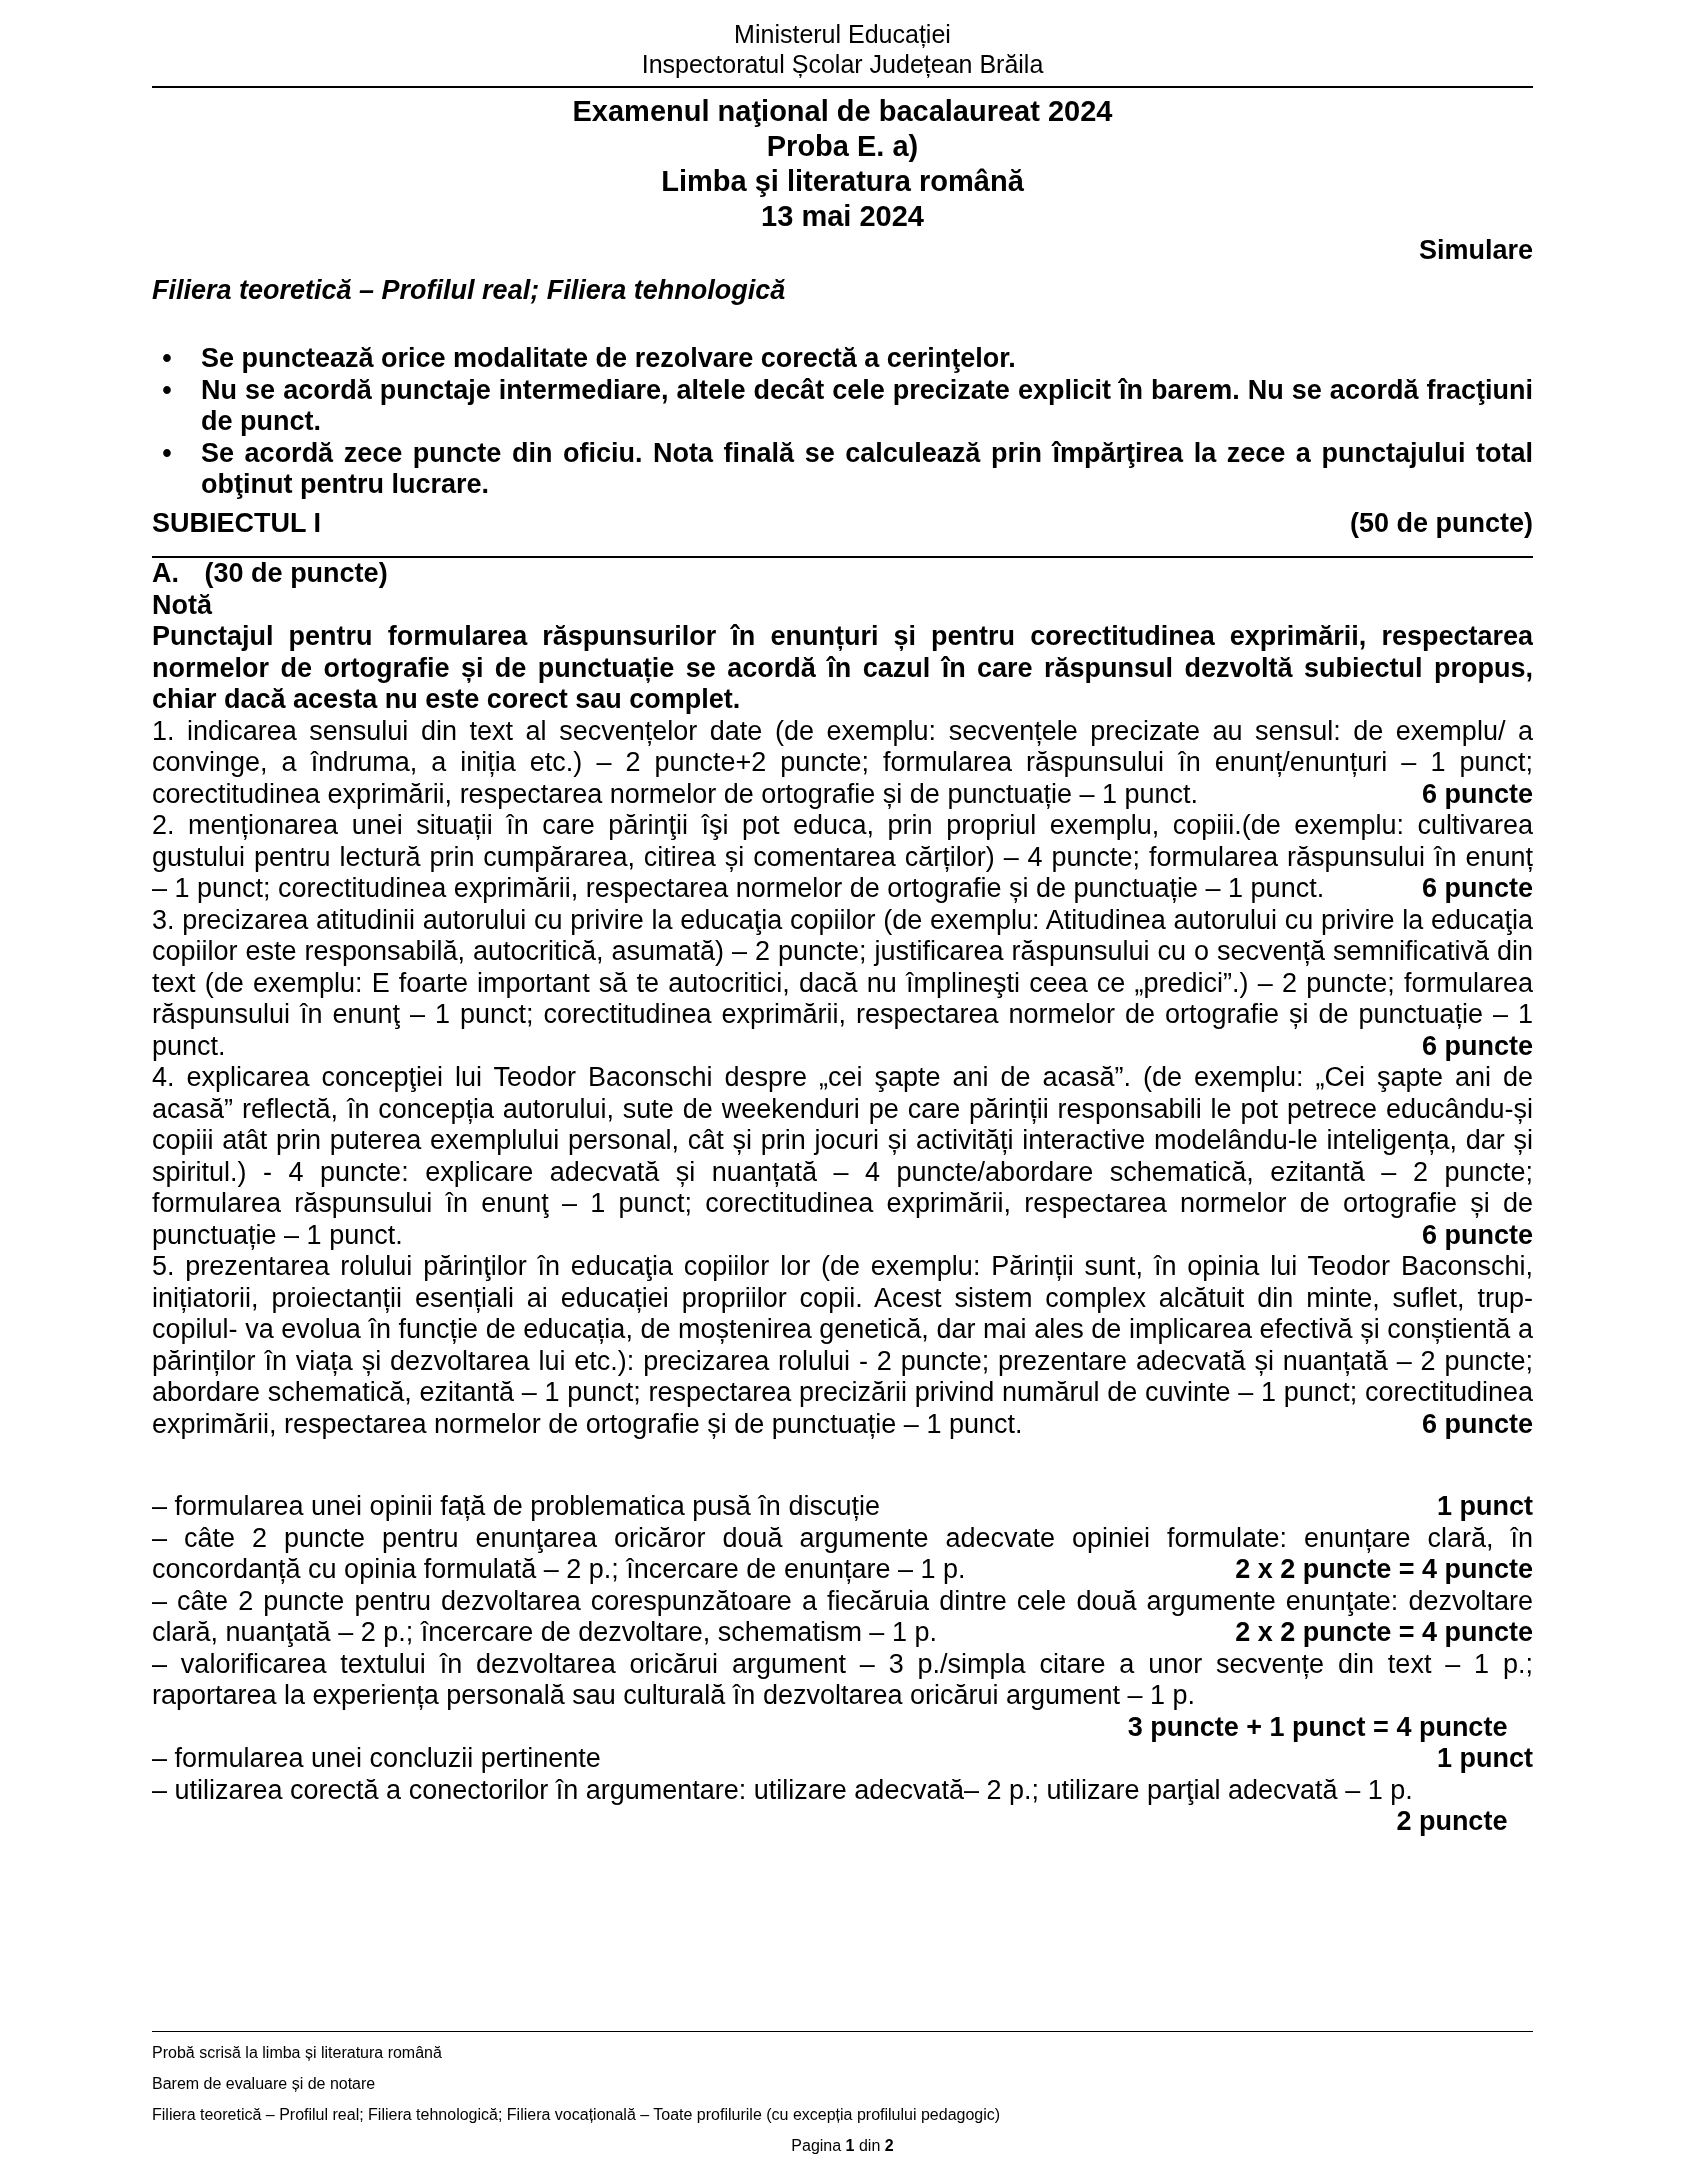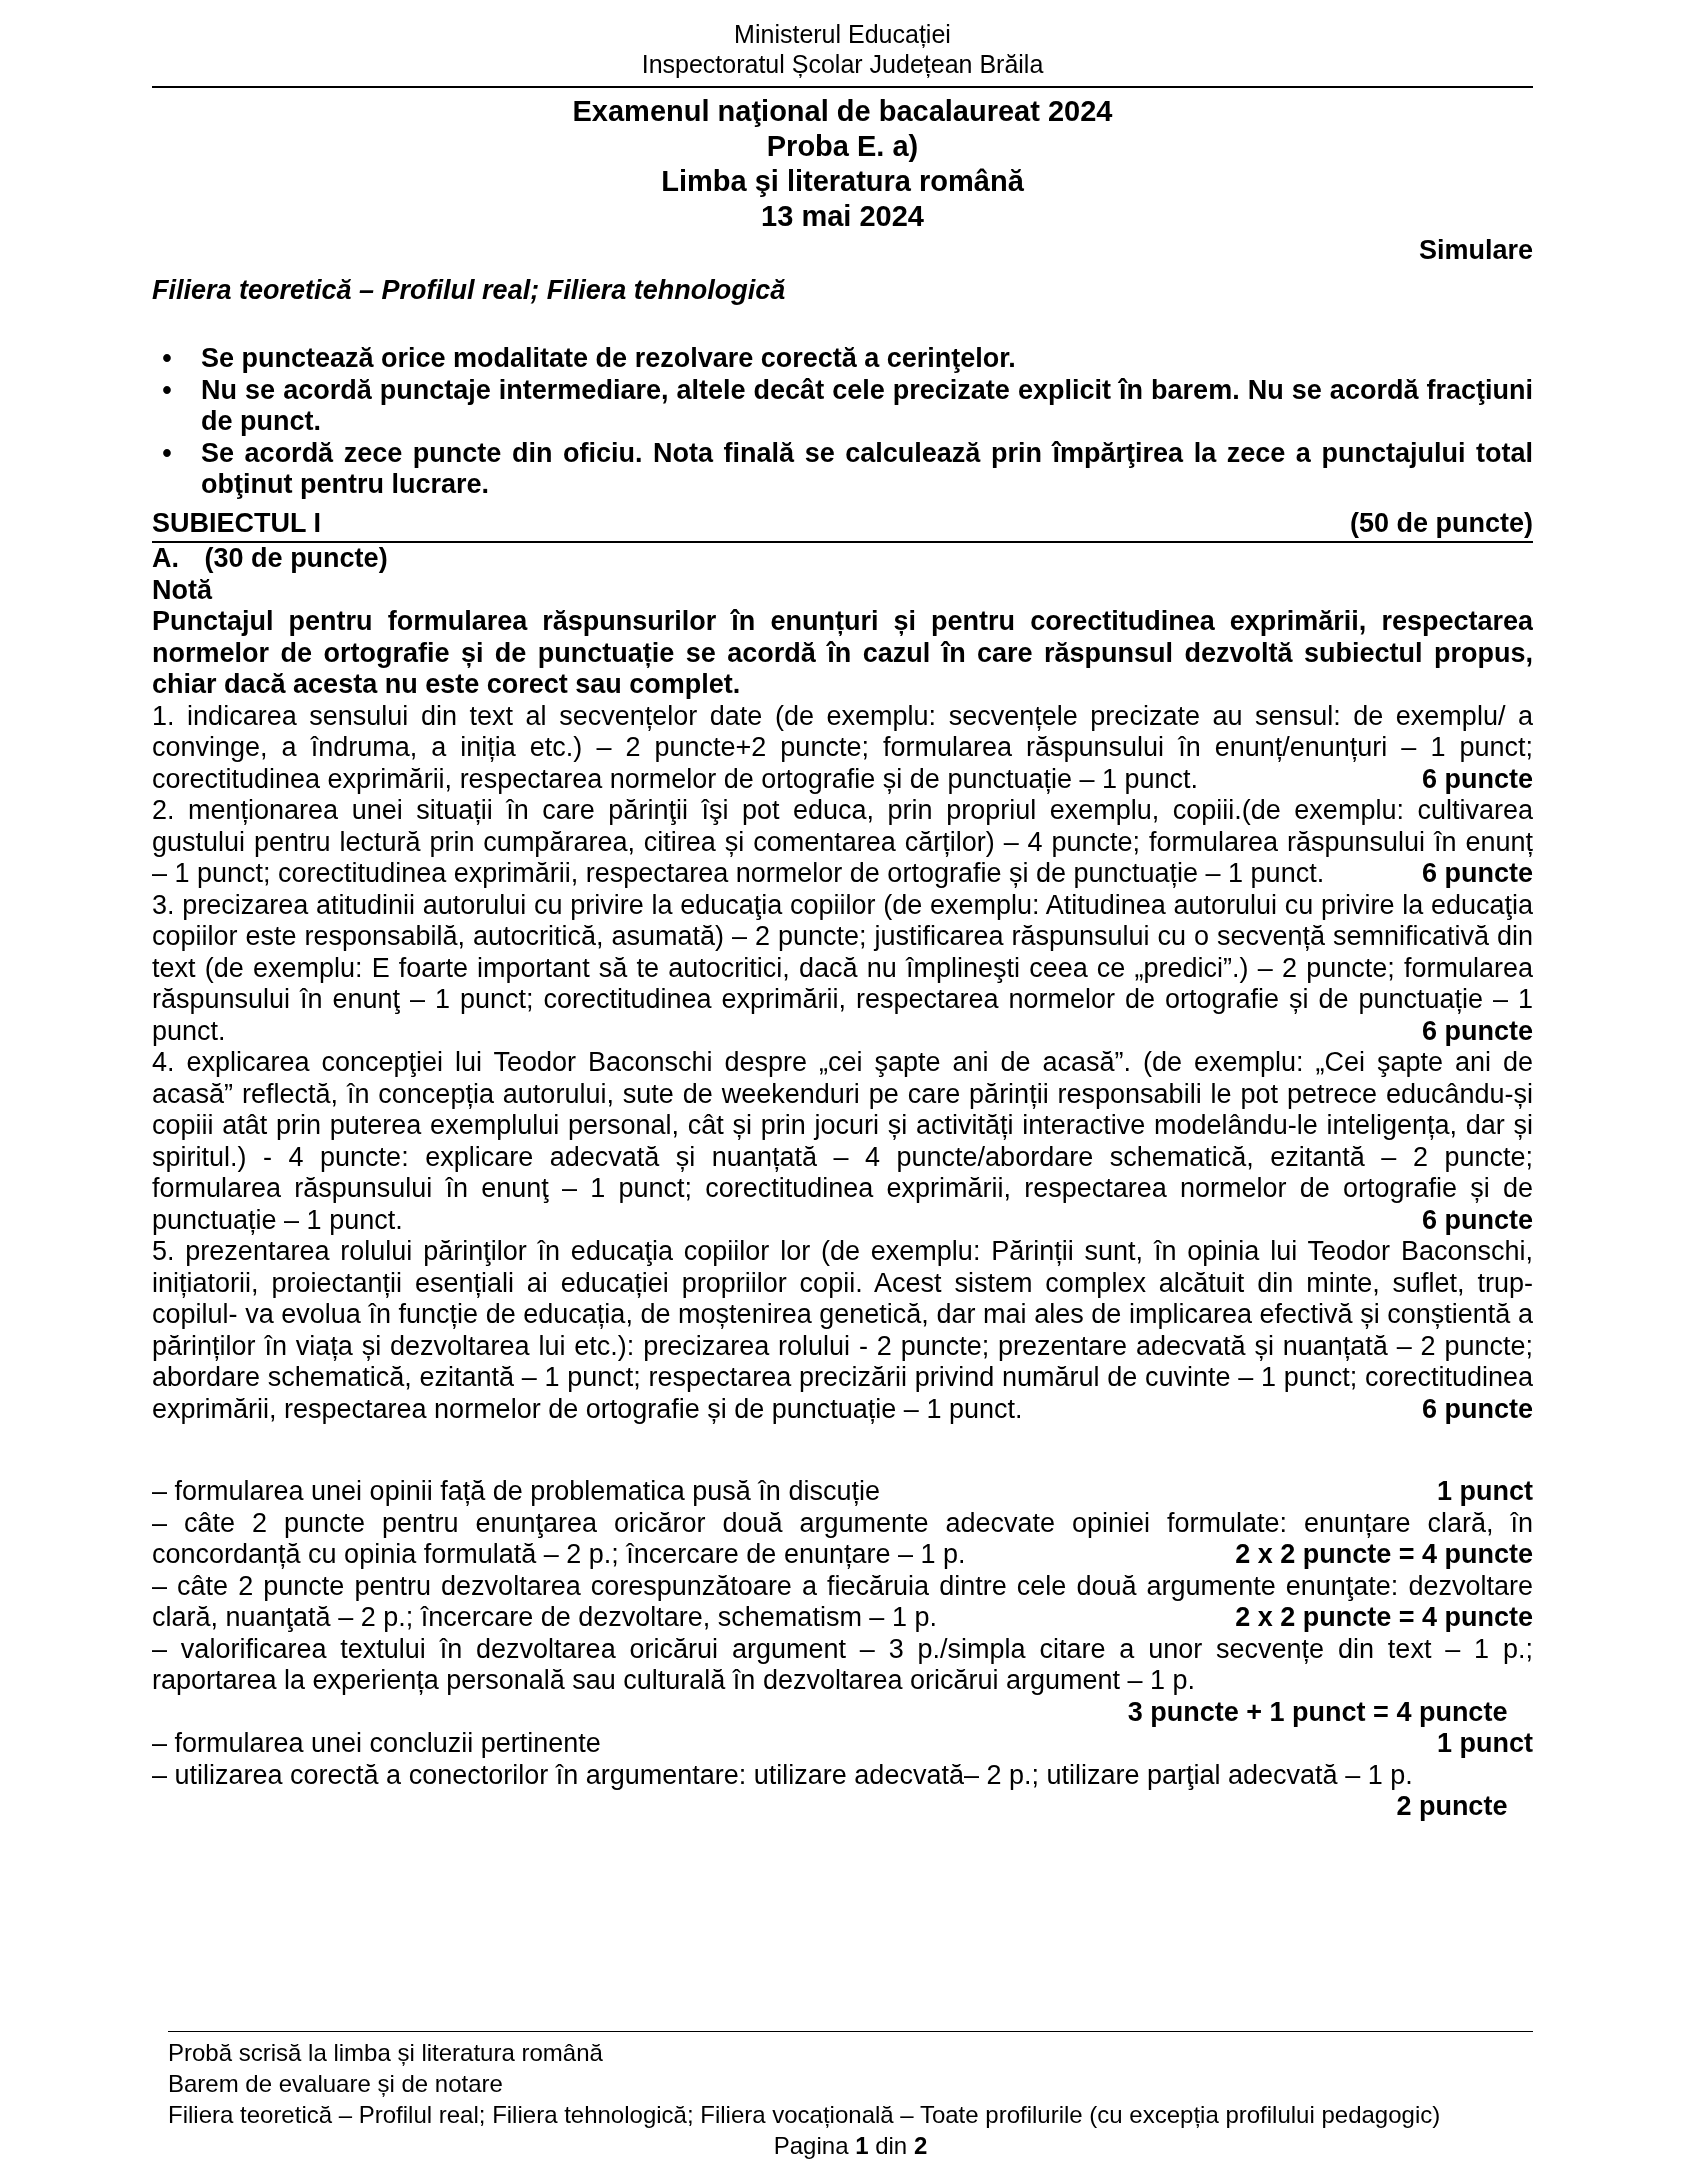--- a/index.html
+++ b/index.html
@@ -40,38 +40,37 @@
   .bullets { margin-top: 37px; font-weight: bold; }
   .bullet { display: flex; }
   .bullet-marker { flex: 0 0 49px; padding-left: 10.2px; box-sizing: border-box; }
   .bullet-text { flex: 1 1 auto; text-align: justify; }
   .sub-heading {
     display: flex;
     justify-content: space-between;
     font-weight: bold;
     border-bottom: 2.6px solid #000;
     margin-top: 6.8px;
-    padding-bottom: 2px;
+    padding-bottom: 17px;
   }
   .label-line { font-weight: bold; }
   .label-gap { display: inline-block; width: 25.6px; }
   .nota-title { font-weight: bold; }
   .nota-text { font-weight: bold; text-align: justify; }
   .item { text-align: justify; overflow: hidden; }
   .pts { float: right; font-weight: bold; padding-left: 19px; }
   .pts-line { text-align: right; font-weight: bold; padding-right: 25.6px; }
   .section-b { margin-top: 51px; }
   .footer {
     flex: 0 0 auto;
     margin-top: auto;
     border-top: 1.7px solid #000;
     padding-top: 5.1px;
-    font-size: 24px;
+    font-size: 16px;
     line-height: 31px;
-    margin-left: 16px;
   }
   .footer-center { text-align: center; }
   .b { font-weight: bold; }
 </style>
 </head>
 <body>
 
 <div class="page">
 
   <div class="doc-header">

